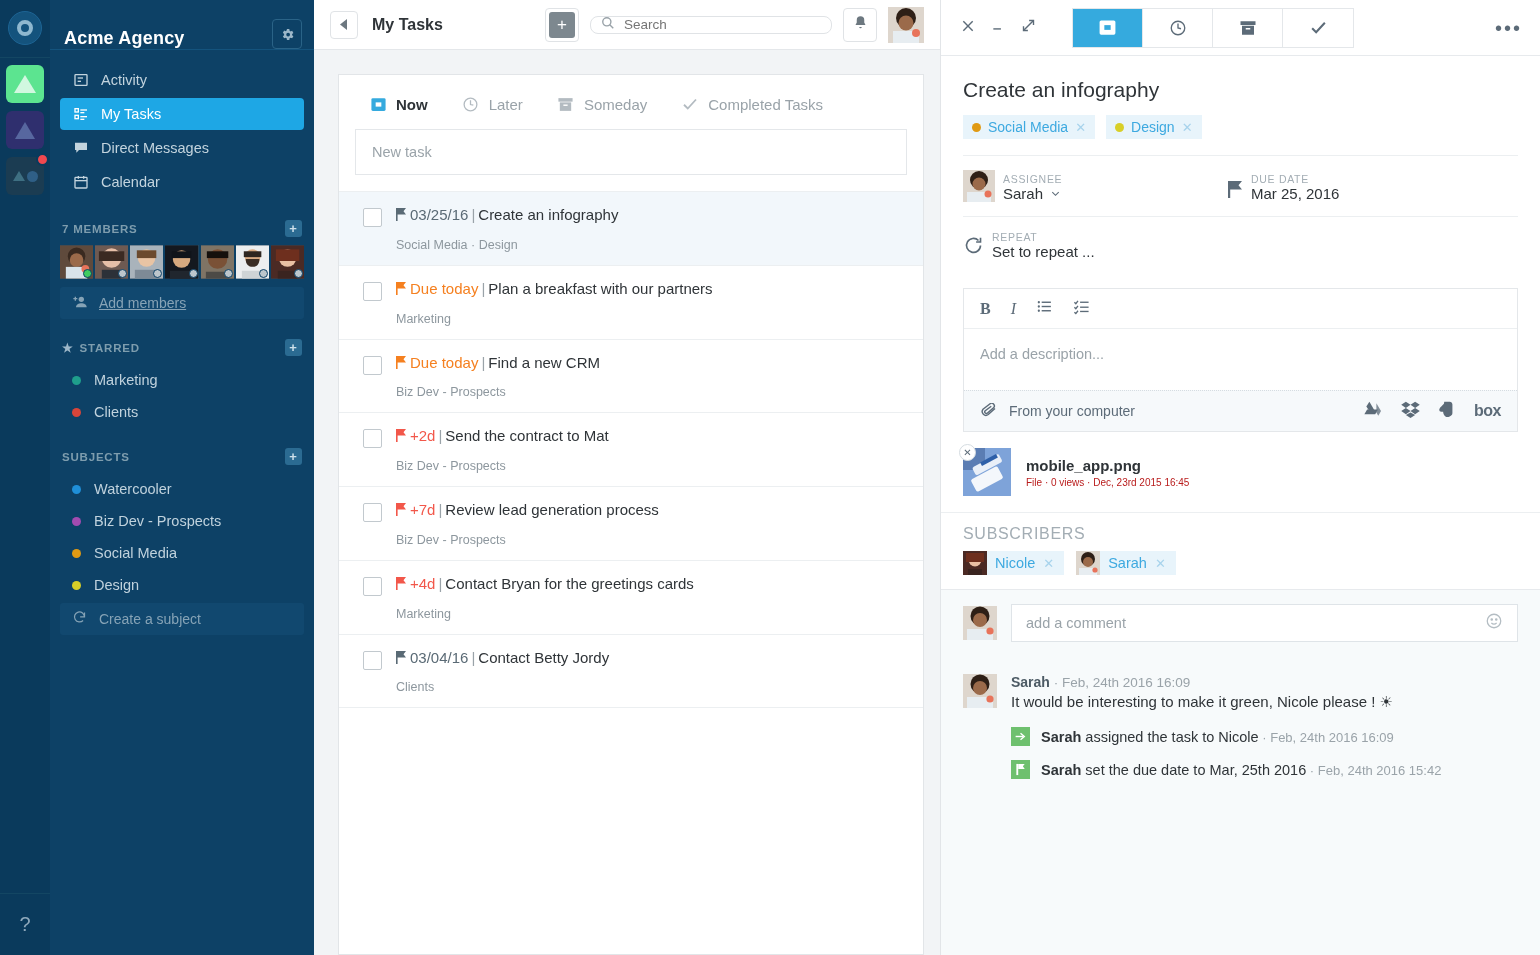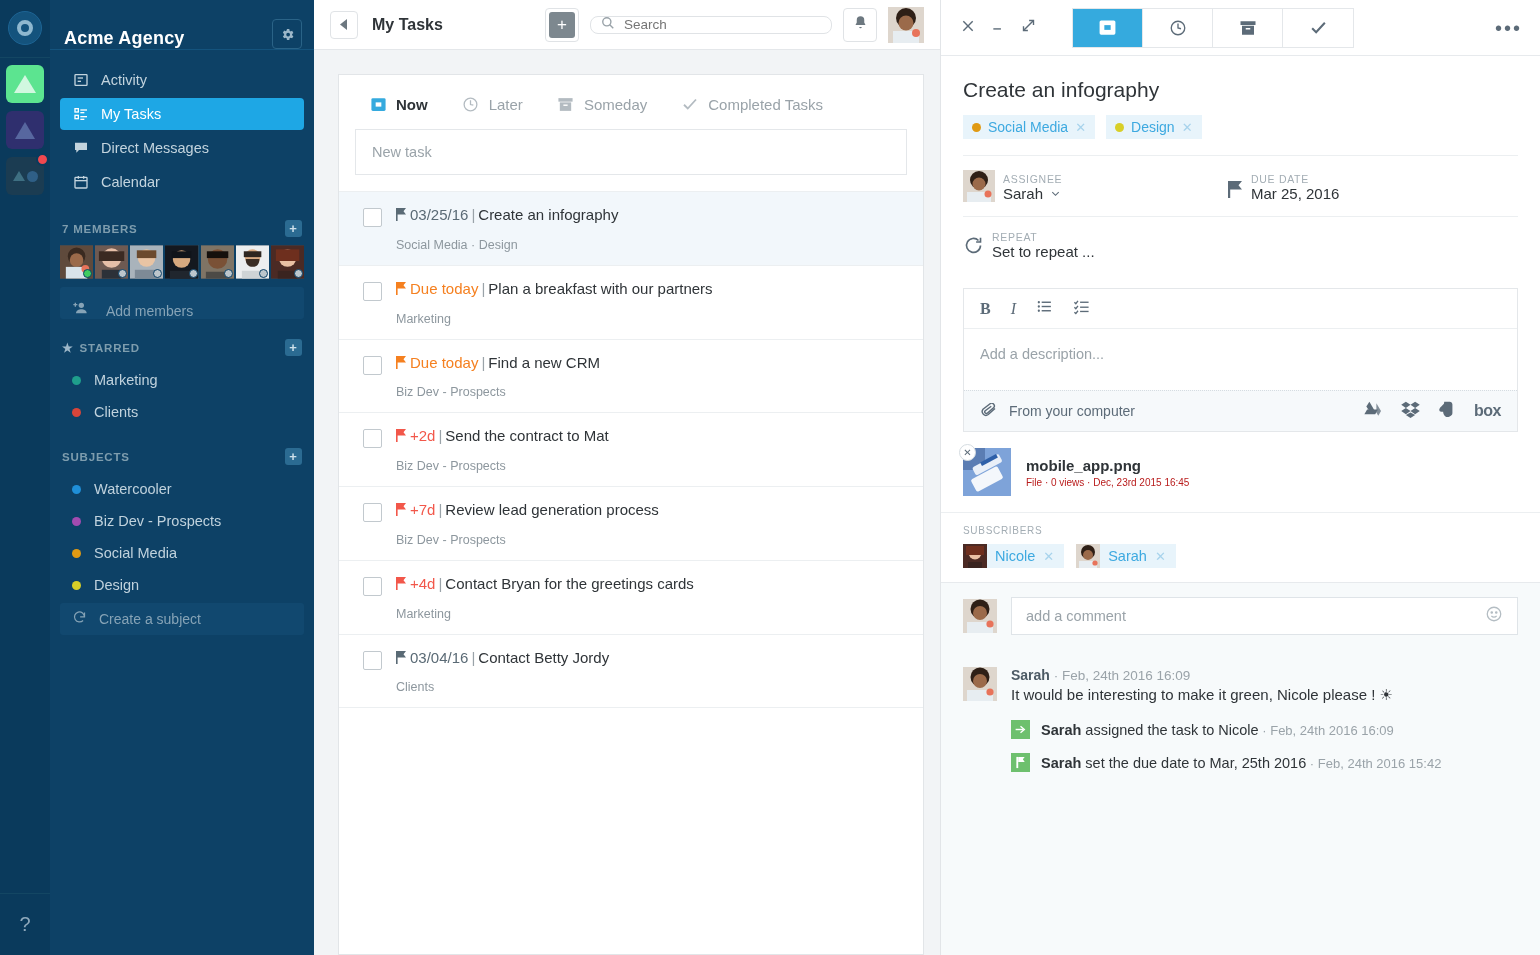--- a/index.html
+++ b/index.html
@@ -85,22 +85,22 @@
   .members-row { display: flex; gap: 2px; padding: 0 10px; }
   .mem { width: 34px; height: 34px; position: relative; overflow: hidden; background: #2b4a60; }
   .mem .status {
     position: absolute; right: 1px; bottom: 1px; width: 9px; height: 9px;
     border-radius: 50%; border: 1.5px solid #0d4166;
   }
   .st-on { background: #3fcc5f; }
   .st-off { background: #bcc6cc; }
   .addmem {
     margin: 8px 10px 0 10px; height: 32px; background: #11486f; border-radius: 3px;
-    display: flex; align-items: flex-end; gap: 18px; padding: 0 12px;
-    color: #86a3b6; font-size: 14px;
+    display: flex; align-items: center; gap: 11px; padding: 0 12px;
+    color: #86a3b6; font-size: 14px; text-decoration: underline;
   }
   .star-ico { color: #9db7c9; font-size: 12px; margin-right: 6px; }
   .sub-item {
     display: flex; align-items: center; gap: 13px; height: 32px;
     padding: 0 12px 0 22px; color: #c0d2dd; font-size: 14.5px; border-radius: 3px;
   }
   .cdot { width: 9px; height: 9px; border-radius: 50%; flex: 0 0 9px; }
   .create-sub {
     margin: 2px 10px 0 10px; height: 32px; background: #11486f; border-radius: 3px;
     display: flex; align-items: center; gap: 12px; padding: 0 12px;
@@ -218,21 +218,21 @@
   .attach-thumb { width: 48px; height: 48px; position: relative; background: #6f9ad6; flex: 0 0 48px; }
   .attach-x {
     position: absolute; left: -4px; top: -4px; width: 17px; height: 17px; background: #fff;
     border: 1px solid #d5dce1; border-radius: 50%; color: #5c6b78; font-size: 10px;
     display: flex; align-items: center; justify-content: center;
   }
   .attach-name { font-size: 15px; color: #2f3438; font-weight: bold; }
   .attach-meta { font-size: 10px; color: #b91c1c; margin-top: 3px; }
 
   .subs { padding: 12px 22px 14px 22px; border-top: 1px solid #eceff1; }
-  .subs-lbl { font-size: 10px; letter-spacing: .7px; color: #a3adb4; }
+  .subs-lbl { font-size: 16px; letter-spacing: .7px; color: #a3adb4; }
   .subs-row { display: flex; gap: 12px; margin-top: 8px; }
   .sub-chip { background: #e8f4fb; display: flex; align-items: center; gap: 8px; padding-right: 10px; color: #3da9e0; font-size: 14.5px; }
   .sub-chip .av { width: 24px; height: 24px; overflow: hidden; }
   .sub-chip .x { color: #a7d3ec; font-size: 13px; }
 
   .comment-bar {
     display: flex; align-items: center; gap: 14px; padding: 14px 22px;
     border-top: 1px solid #e7eaed; background: #f7fafb;
   }
   .cb-av { width: 34px; height: 34px; overflow: hidden; flex: 0 0 34px; }

